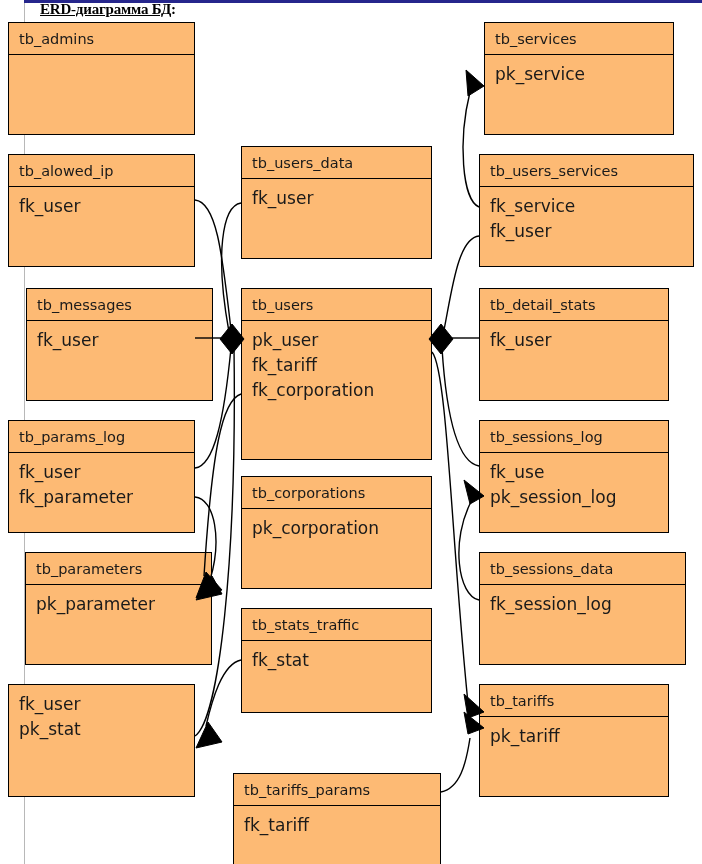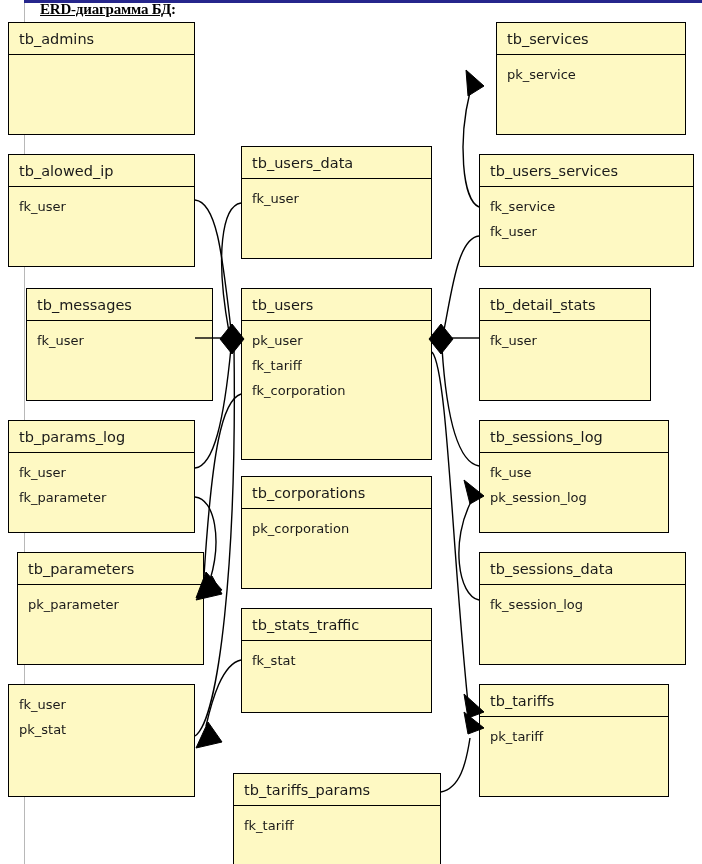--- a/index.html
+++ b/index.html
@@ -47,41 +47,41 @@
     letter-spacing: -0.2px;
   }
   #doc-title .u {
     text-decoration: underline;
   }
 
   
   .entity {
     position: absolute;
     box-sizing: border-box;
-    background: #fef9c3;
+    background: #fdba74;
     border: 1.6px solid #000000;
     z-index: 3;
   }
   .entity .ent-name {
     box-sizing: border-box;
     height: 32px;
     line-height: 32px;
     padding-left: 10px;
     font-size: 14.5px;
     color: #1a1a1a;
     border-bottom: 1.6px solid #000000;
     white-space: nowrap;
     overflow: hidden;
   }
   .entity .attrs {
     box-sizing: border-box;
     padding: 7px 0 0 10px;
   }
   .entity .attr {
-    font-size: 13px;
+    font-size: 17px;
     line-height: 25px;
     color: #1a1a1a;
     white-space: nowrap;
   }
 
   
   #wires {
     position: absolute;
     left: 0;
     top: 0;
@@ -129,21 +129,21 @@
           <div class="attr">fk_user</div>
         </div>
       </div>
       <div class="entity" style="left: 8px; top: 420px; width: 187px; height: 113px;">
         <div class="ent-name">tb_params_log</div>
         <div class="attrs">
           <div class="attr">fk_user</div>
           <div class="attr">fk_parameter</div>
         </div>
       </div>
-      <div class="entity" style="left: 17px; top: 552px; width: 187px; height: 113px;">
+      <div class="entity" style="left: 25px; top: 552px; width: 187px; height: 113px;">
         <div class="ent-name">tb_parameters</div>
         <div class="attrs">
           <div class="attr">pk_parameter</div>
         </div>
       </div>
       <div class="entity" style="left: 8px; top: 684px; width: 187px; height: 113px;">
         <div class="attrs">
           <div class="attr">fk_user</div>
           <div class="attr">pk_stat</div>
         </div>
@@ -173,34 +173,34 @@
         <div class="attrs">
           <div class="attr">fk_stat</div>
         </div>
       </div>
       <div class="entity" style="left: 233px; top: 740px; width: 208px; height: 114px; margin-top: 33px;">
         <div class="ent-name">tb_tariffs_params</div>
         <div class="attrs">
           <div class="attr">fk_tariff</div>
         </div>
       </div>
-      <div class="entity" style="left: 496px; top: 22px; width: 190px; height: 113px;">
+      <div class="entity" style="left: 484px; top: 22px; width: 190px; height: 113px;">
         <div class="ent-name">tb_services</div>
         <div class="attrs">
           <div class="attr">pk_service</div>
         </div>
       </div>
       <div class="entity" style="left: 479px; top: 154px; width: 215px; height: 113px;">
         <div class="ent-name">tb_users_services</div>
         <div class="attrs">
           <div class="attr">fk_service</div>
           <div class="attr">fk_user</div>
         </div>
       </div>
-      <div class="entity" style="left: 479px; top: 288px; width: 172px; height: 113px;">
+      <div class="entity" style="left: 479px; top: 288px; width: 190px; height: 113px;">
         <div class="ent-name">tb_detail_stats</div>
         <div class="attrs">
           <div class="attr">fk_user</div>
         </div>
       </div>
       <div class="entity" style="left: 479px; top: 420px; width: 190px; height: 113px;">
         <div class="ent-name">tb_sessions_log</div>
         <div class="attrs">
           <div class="attr">fk_use</div>
           <div class="attr">pk_session_log</div>

